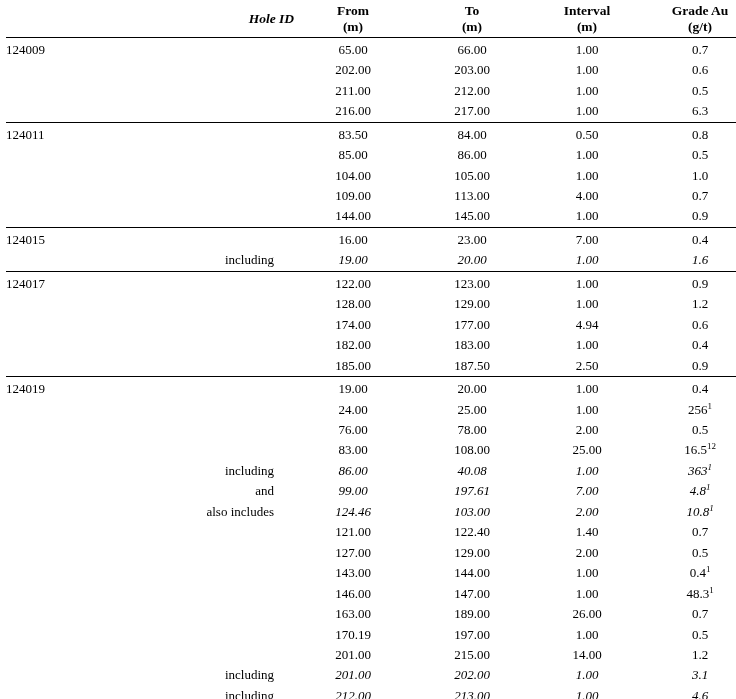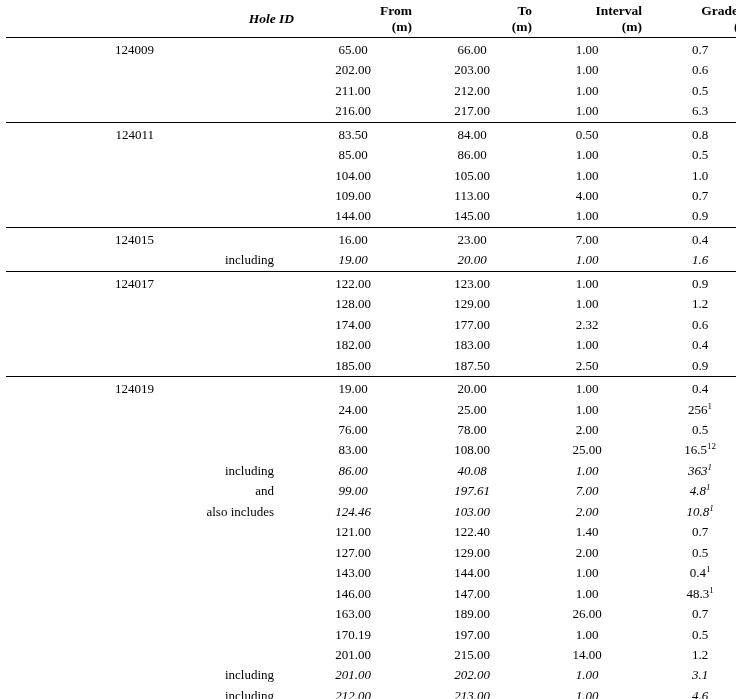--- a/index.html
+++ b/index.html
@@ -41,41 +41,41 @@
     vertical-align: top;
     line-height: 1.18;
   }
   thead th.hole-head {
     text-align: right;
     padding-left: 36px;
     vertical-align: middle;
     font-style: italic;
   }
   thead th.num-head {
-    text-align: right;
+    text-align: center;
   }
   thead tr.head-row {
     border-bottom: 1.6px solid #000;
   }
   .head-top {
     display: block;
   }
   .head-sub {
     display: block;
     font-weight: bold;
   }
 
   tbody td {
     padding: 1px 0 1px 0;
     line-height: 1.42;
     font-size: 13px;
     vertical-align: top;
   }
   td.hole {
-    text-align: right;
+    text-align: left;
     padding-left: 0;
   }
   td.note {
     text-align: right;
     padding-right: 20px;
   }
   td.num {
     text-align: center;
   }
   tr.group-start > td {
@@ -236,21 +236,21 @@
           <td class="num">128.00</td>
           <td class="num">129.00</td>
           <td class="num">1.00</td>
           <td class="num">1.2</td>
         </tr>
         <tr>
           <td class="hole"></td>
           <td class="note"></td>
           <td class="num">174.00</td>
           <td class="num">177.00</td>
-          <td class="num">2.32</td>
+          <td class="num">4.94</td>
           <td class="num">0.6</td>
         </tr>
         <tr>
           <td class="hole"></td>
           <td class="note"></td>
           <td class="num">182.00</td>
           <td class="num">183.00</td>
           <td class="num">1.00</td>
           <td class="num">0.4</td>
         </tr>

